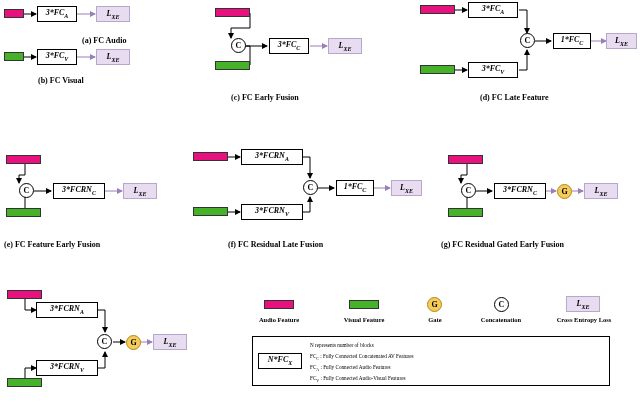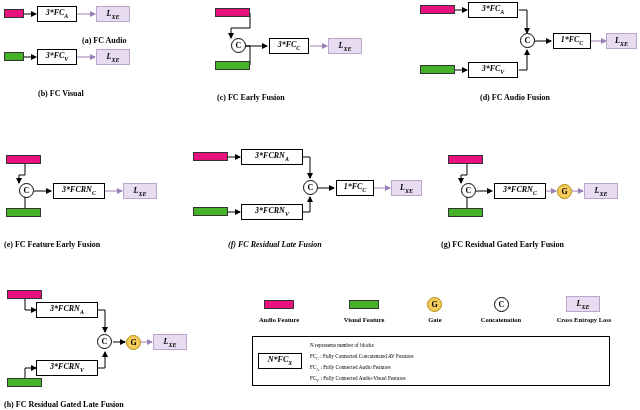--- a/index.html
+++ b/index.html
@@ -158,53 +158,53 @@
   </div>
   <div class="cap" style="left:38px;top:36px;margin-left:44px;">(a) FC Audio</div>
 
   <div class="visual-bar" style="left:4px;top:52px;width:20px;height:9px;"></div>
   <div class="node" style="left:37px;top:49px;width:40px;height:16px;">
     <span><span>3*FC</span><span class="sub">V</span></span>
   </div>
   <div class="loss" style="left:96px;top:49px;width:34px;height:16px;">
     <span><span>L</span><span class="sub">XE</span></span>
   </div>
-  <div class="cap" style="left:38px;top:89px;">(b) FC Visual</div>
+  <div class="cap" style="left:38px;top:76px;">(b) FC Visual</div>
 
   <div class="audio-bar" style="left:215px;top:8px;width:35px;height:9px;"></div>
   <div class="visual-bar" style="left:215px;top:61px;width:35px;height:9px;"></div>
   <div class="circ" style="left:231px;top:38px;">
     <span>C</span>
   </div>
   <div class="node" style="left:269px;top:38px;width:40px;height:16px;">
     <span><span>3*FC</span><span class="sub">C</span></span>
   </div>
   <div class="loss" style="left:328px;top:38px;width:34px;height:16px;">
     <span><span>L</span><span class="sub">XE</span></span>
   </div>
-  <div class="cap" style="left:217px;top:93px;">(c) FC Early Fusion</div>
+  <div class="cap" style="left:231px;top:93px;">(c) FC Early Fusion</div>
 
   <div class="audio-bar" style="left:420px;top:5px;width:35px;height:9px;"></div>
   <div class="visual-bar" style="left:420px;top:65px;width:35px;height:9px;"></div>
   <div class="node" style="left:468px;top:2px;width:50px;height:16px;">
     <span><span>3*FC</span><span class="sub">A</span></span>
   </div>
   <div class="node" style="left:468px;top:62px;width:50px;height:16px;">
     <span><span>3*FC</span><span class="sub">V</span></span>
   </div>
   <div class="circ" style="left:520px;top:33px;">
     <span>C</span>
   </div>
   <div class="node" style="left:553px;top:33px;width:38px;height:16px;">
     <span><span>1*FC</span><span class="sub">C</span></span>
   </div>
   <div class="loss" style="left:606px;top:33px;width:31px;height:16px;">
     <span><span>L</span><span class="sub">XE</span></span>
   </div>
-  <div class="cap" style="left:480px;top:93px;">(d) FC Audio Fusion</div>
+  <div class="cap" style="left:480px;top:93px;">(d) FC Late Feature</div>
 
   <div class="audio-bar" style="left:6px;top:155px;width:35px;height:9px;"></div>
   <div class="visual-bar" style="left:6px;top:208px;width:35px;height:9px;"></div>
   <div class="circ" style="left:19px;top:183px;">
     <span>C</span>
   </div>
   <div class="node" style="left:53px;top:183px;width:52px;height:16px;">
     <span><span>3*FCRN</span><span class="sub">C</span></span>
   </div>
   <div class="loss" style="left:123px;top:183px;width:34px;height:16px;">
@@ -222,21 +222,21 @@
   </div>
   <div class="circ" style="left:303px;top:180px;">
     <span>C</span>
   </div>
   <div class="node" style="left:336px;top:180px;width:38px;height:16px;">
     <span><span>1*FC</span><span class="sub">C</span></span>
   </div>
   <div class="loss" style="left:391px;top:180px;width:31px;height:16px;">
     <span><span>L</span><span class="sub">XE</span></span>
   </div>
-  <div class="cap" style="left:228px;top:240px;font-style:italic;">(f) FC Residual Late Fusion</div>
+  <div class="cap" style="left:228px;top:240px;">(f) FC Residual Late Fusion</div>
 
   <div class="audio-bar" style="left:448px;top:155px;width:35px;height:9px;"></div>
   <div class="visual-bar" style="left:448px;top:208px;width:35px;height:9px;"></div>
   <div class="circ" style="left:461px;top:183px;">
     <span>C</span>
   </div>
   <div class="node" style="left:494px;top:183px;width:52px;height:16px;">
     <span><span>3*FCRN</span><span class="sub">C</span></span>
   </div>
   <div class="gate" style="left:557px;top:184px;">
@@ -257,21 +257,20 @@
   </div>
   <div class="circ" style="left:97px;top:334px;">
     <span>C</span>
   </div>
   <div class="gate" style="left:126px;top:335px;">
     <span>G</span>
   </div>
   <div class="loss" style="left:153px;top:334px;width:34px;height:16px;">
     <span><span>L</span><span class="sub">XE</span></span>
   </div>
-  <div class="cap" style="left:4px;top:400px;">(h) FC Residual Gated Late Fusion</div>
 
   <div class="audio-bar" style="left:264px;top:300px;width:30px;height:9px;"></div>
   <div class="legend-label" style="left:249px;top:316px;width:60px;">Audio Feature</div>
 
   <div class="visual-bar" style="left:349px;top:300px;width:30px;height:9px;"></div>
   <div class="legend-label" style="left:334px;top:316px;width:60px;">Visual Feature</div>
 
   <div class="gate" style="left:427px;top:297px;">
     <span>G</span>
   </div>

